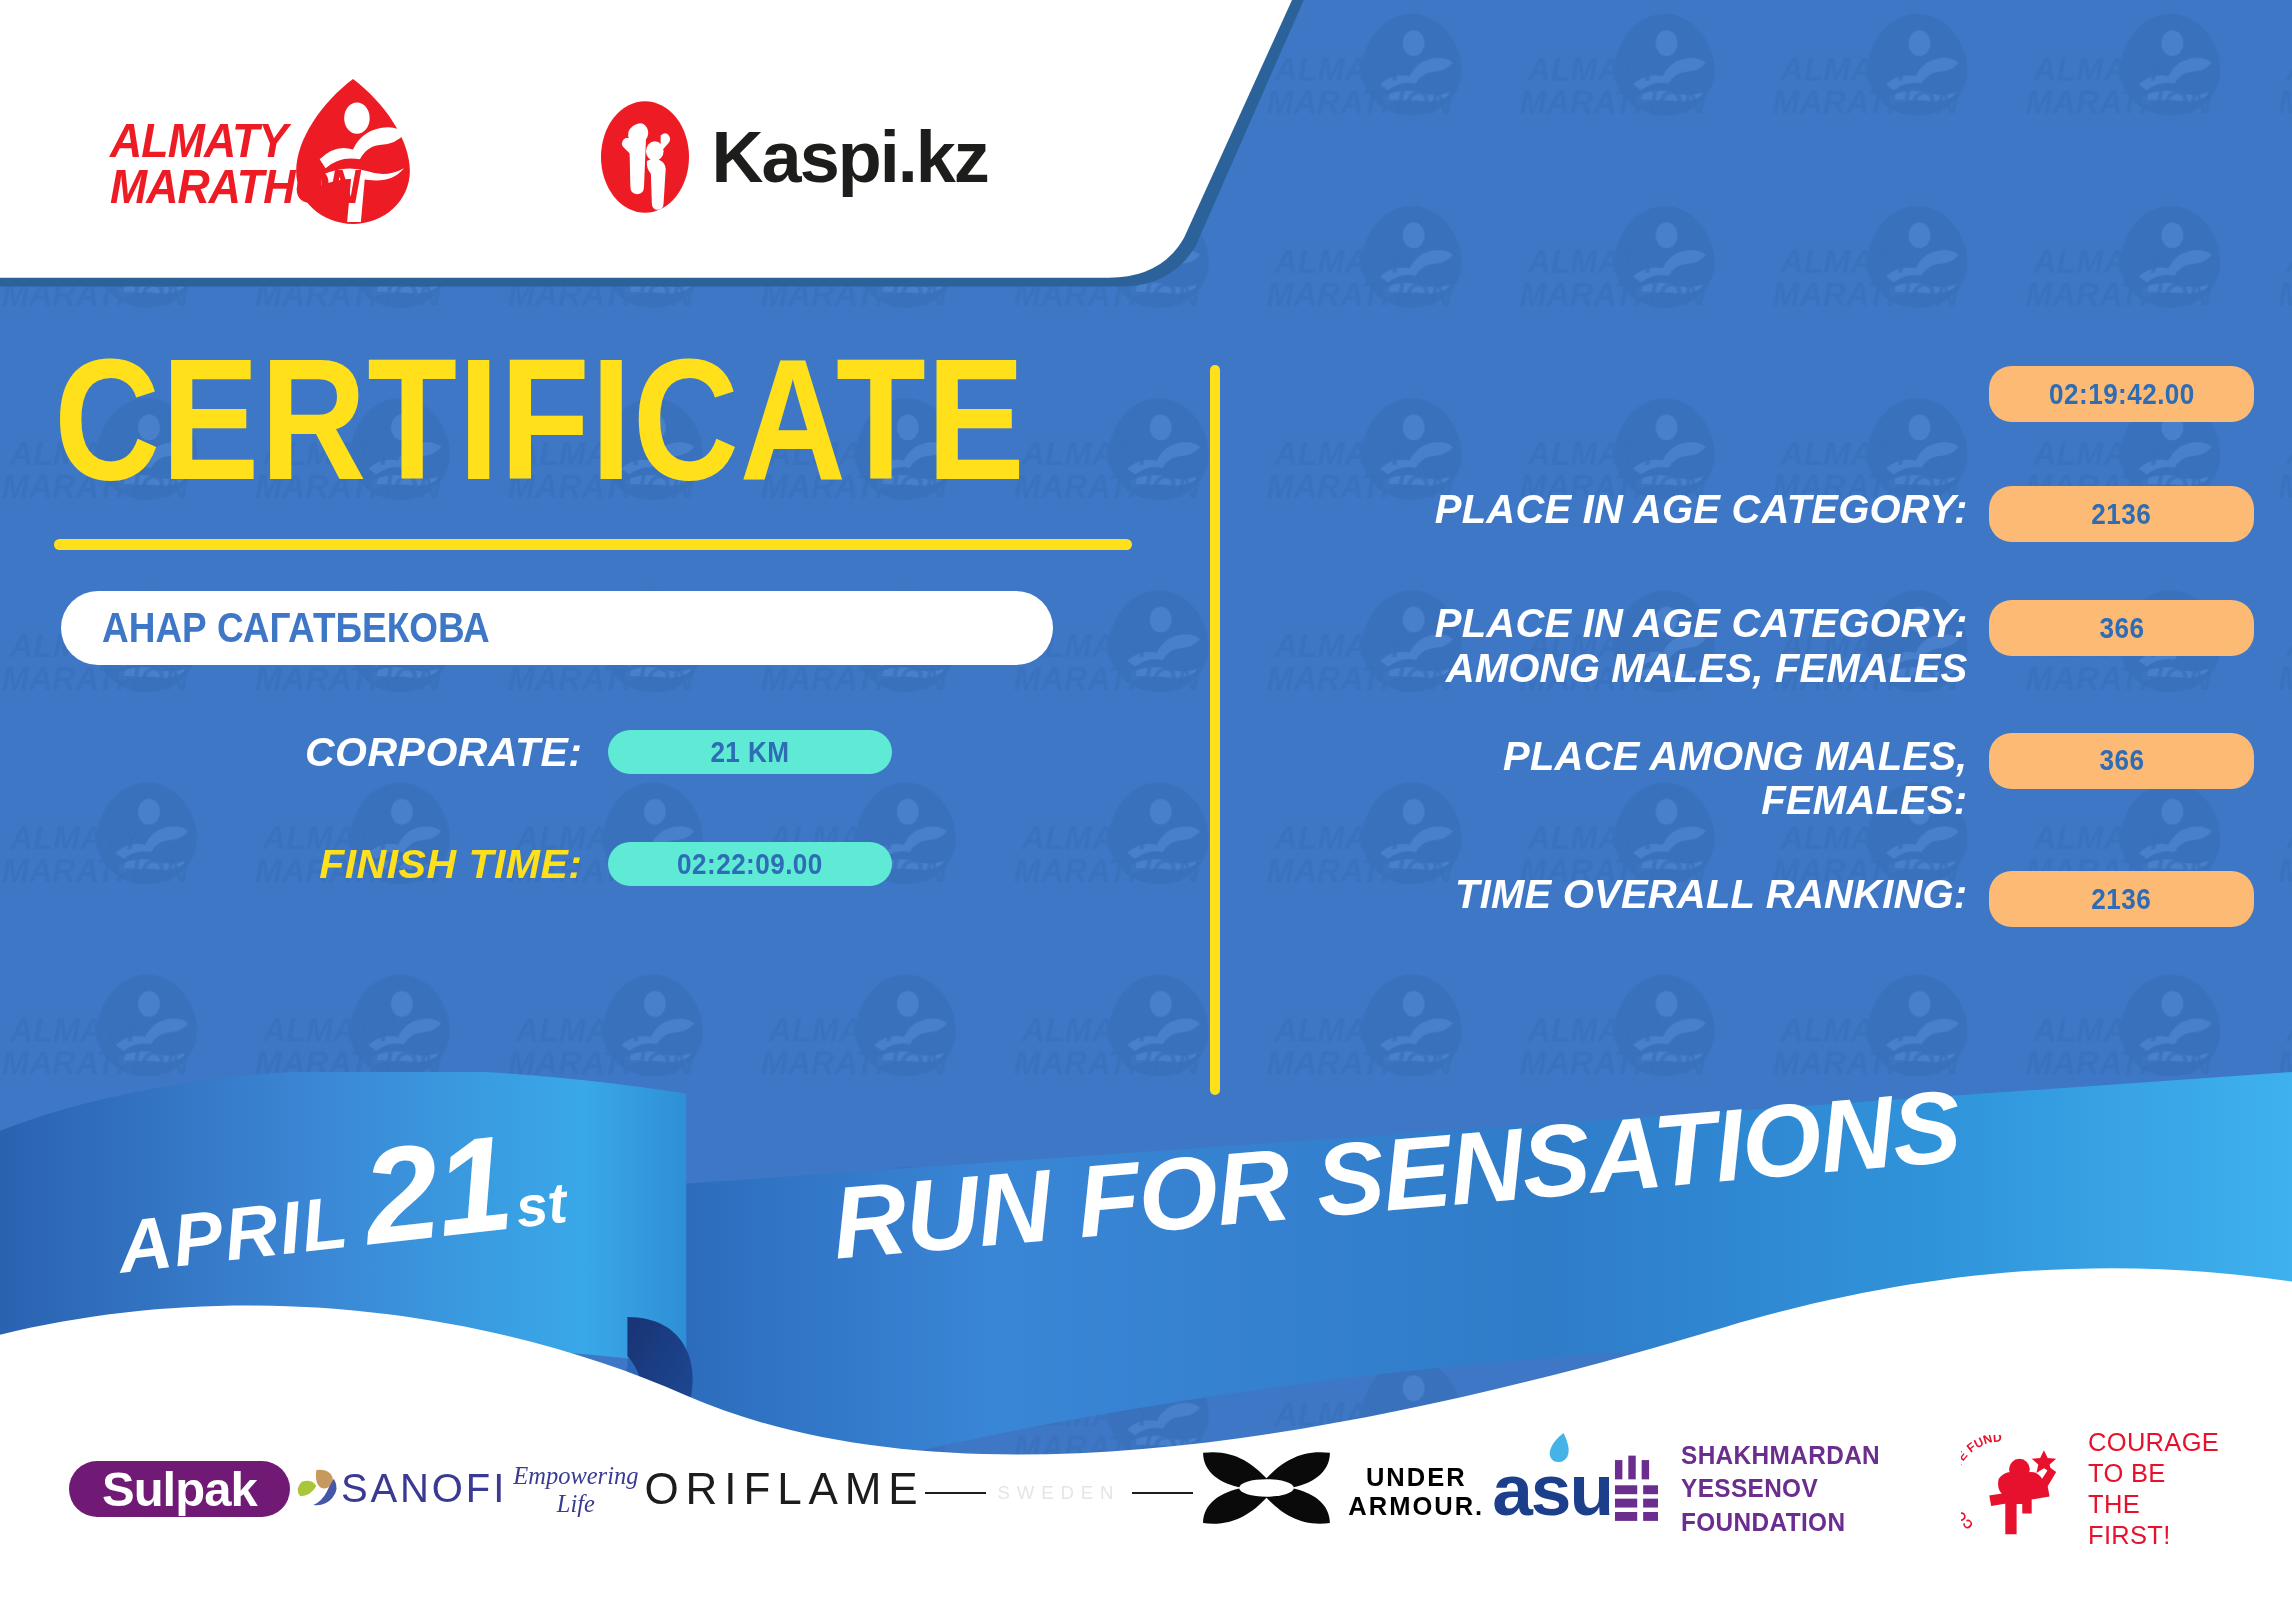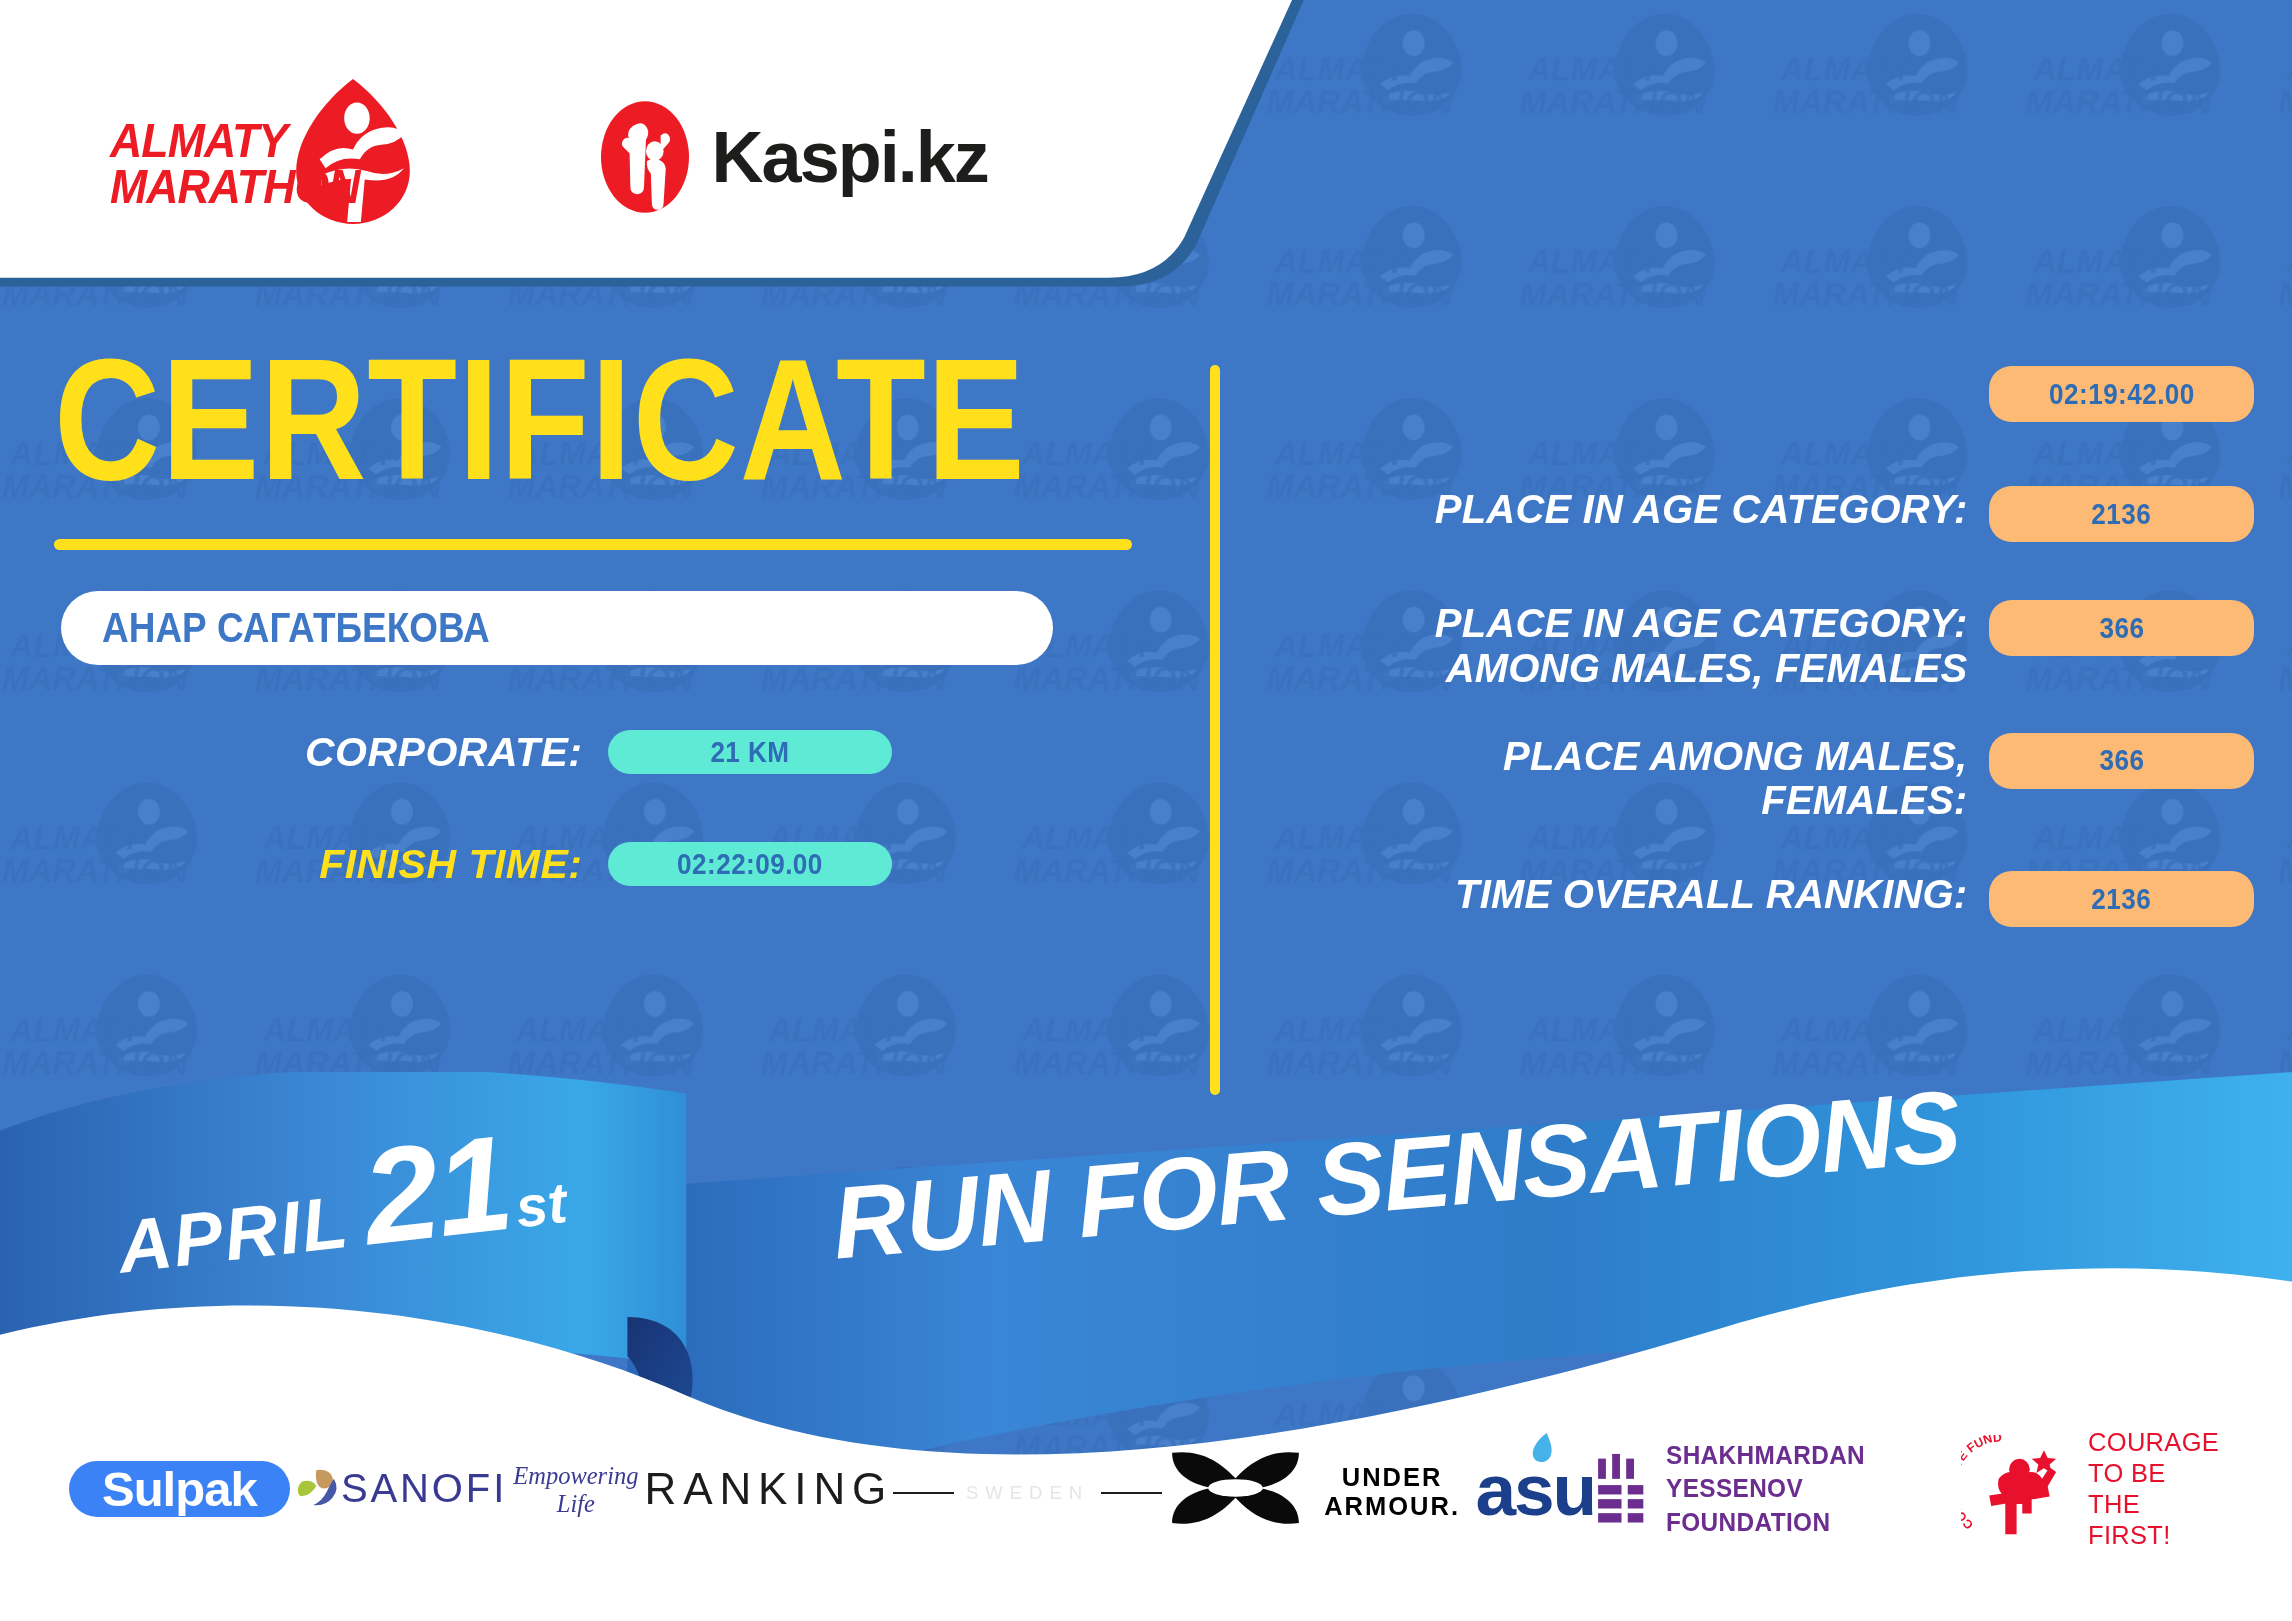--- a/index.html
+++ b/index.html
@@ -271,21 +271,21 @@
     width:2293px; height:235px;
     z-index:9;
     display:flex;
     align-items:center;
     justify-content:space-around;
     padding:0 69px 29px 69px;
   }
   .sp { display:flex; align-items:center; justify-content:center; }
 
   .sulpak {
-    background:#3b82f6;
+    background:#701a75;
     border-radius:39px;
     padding:0 33px;
   }
   .sulpak span {
     color:#ffffff;
     font-size:49px;
     font-weight:bold;
     letter-spacing:-1px;
     font-family:"Liberation Sans", sans-serif;
   }
@@ -524,21 +524,21 @@
       <svg class="sn-mark" viewBox="0 0 70 52">
         <path d="M36 2 q18 -2 22 10 q3 10 -6 14 q-9 4 -14 -4 q-4 -8 -2 -20 z" fill="#c69a5e"></path>
         <path d="M60 14 q8 14 -2 26 q-10 12 -26 10 q12 -6 18 -18 q6 -12 10 -18 z" fill="#4557a7"></path>
         <path d="M16 18 q14 -4 20 6 q-8 14 -22 14 q-8 -10 2 -20 z" fill="#a9c63b"></path>
       </svg>
       <div class="sn-name">SANOFI</div>
       <div class="sn-tag">Empowering Life</div>
     </div>
 
     <div class="sp oriflame">
-      <div class="or-name">RANKING</div>
+      <div class="or-name">ORIFLAME</div>
       <div class="or-sub">
         <span class="ln"></span>
         <span class="sw">SWEDEN</span>
         <span class="ln"></span>
       </div>
     </div>
 
     <div class="sp ua">
       <div>
         <svg width="147" height="80" viewBox="0 0 150 82">

